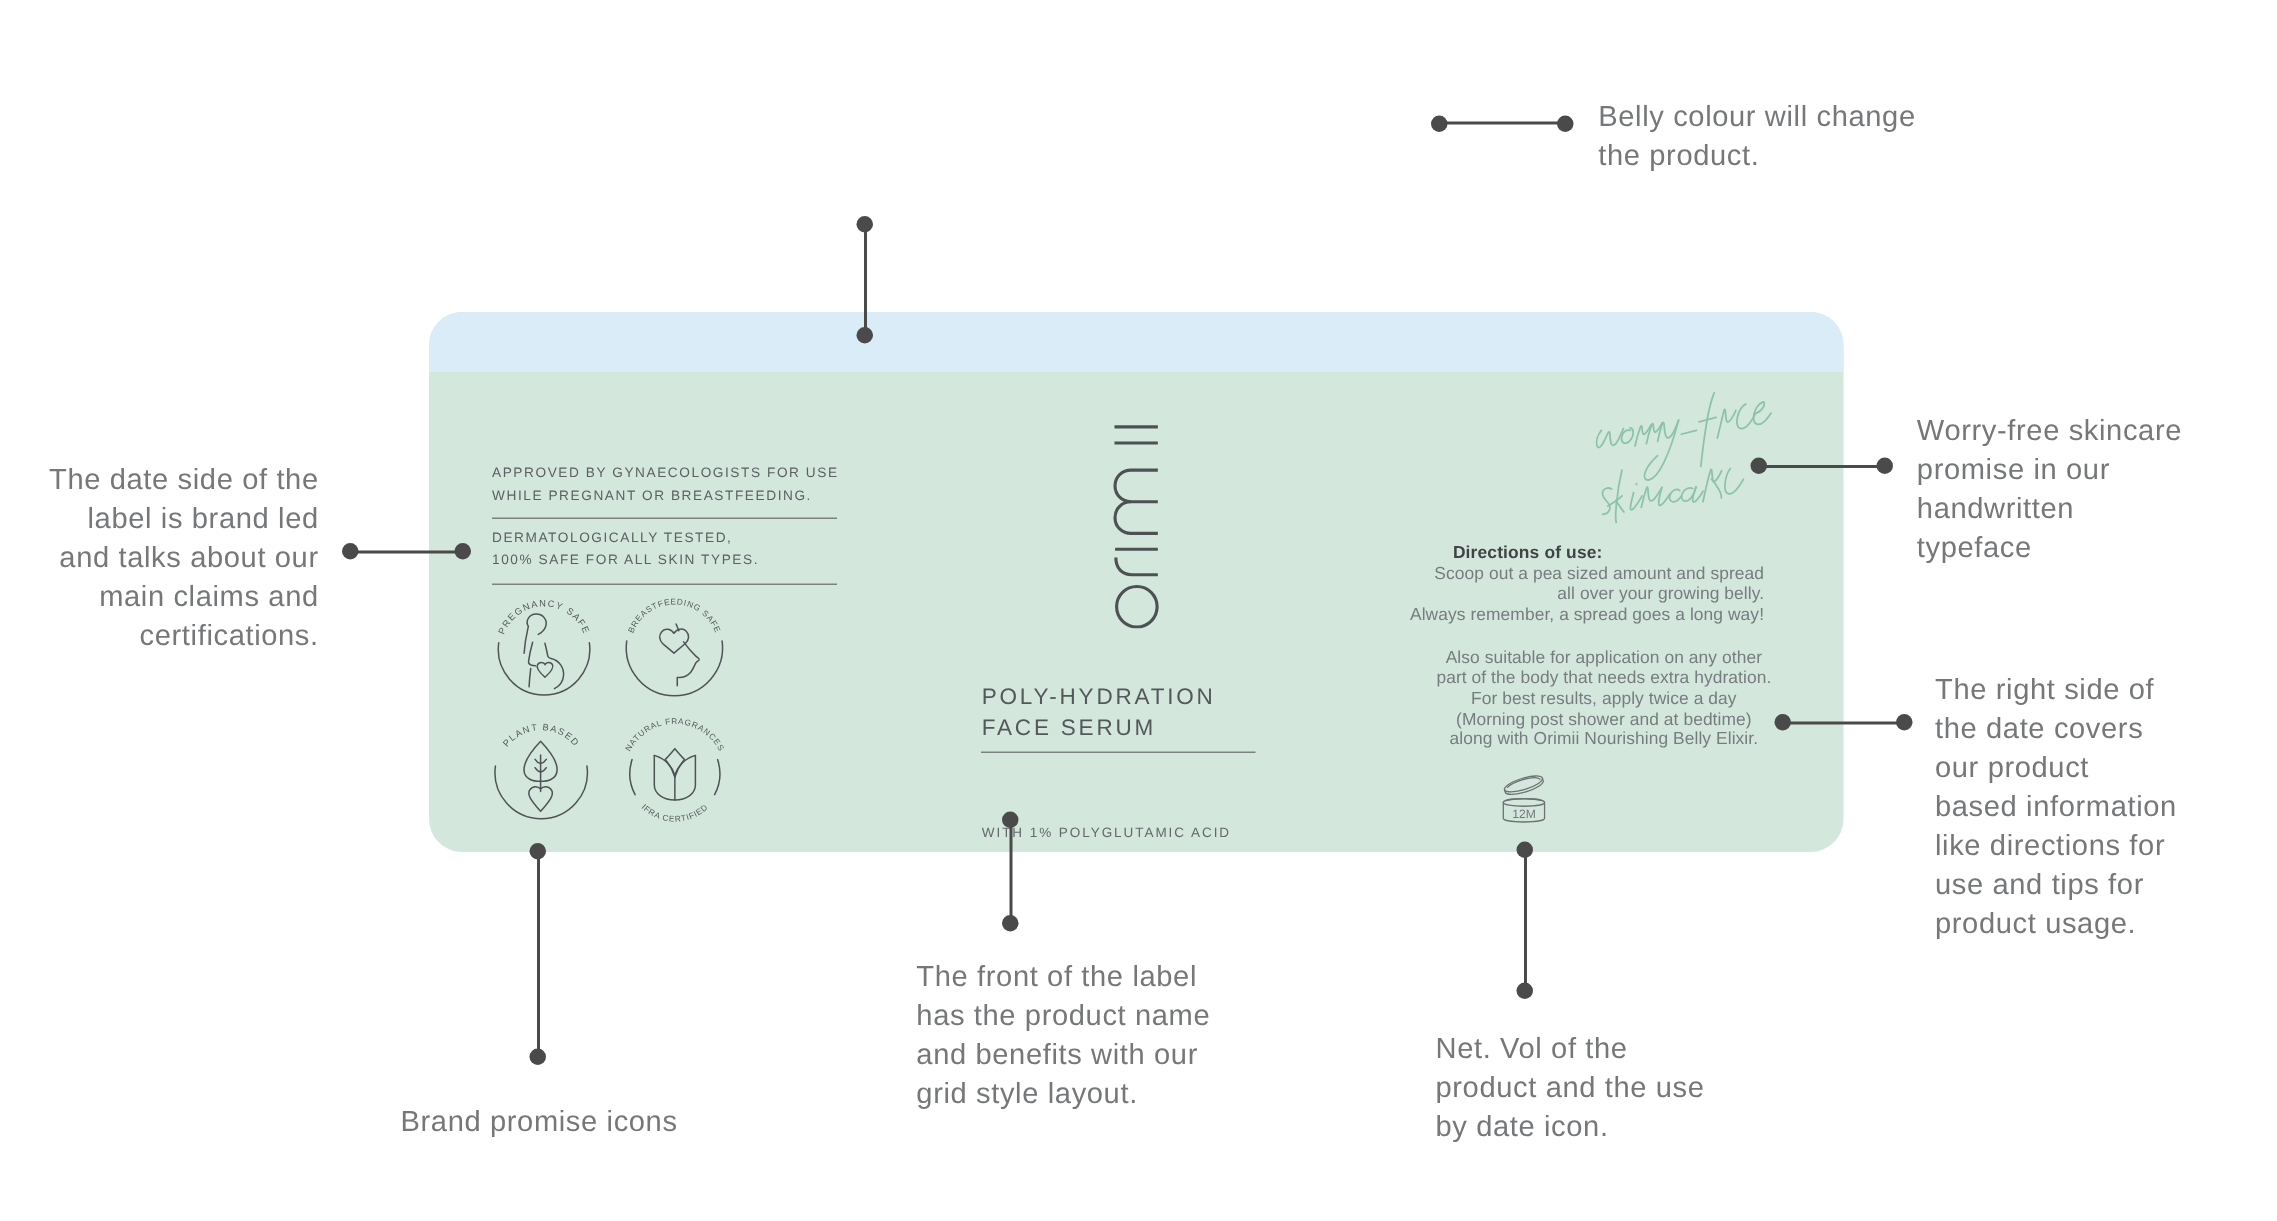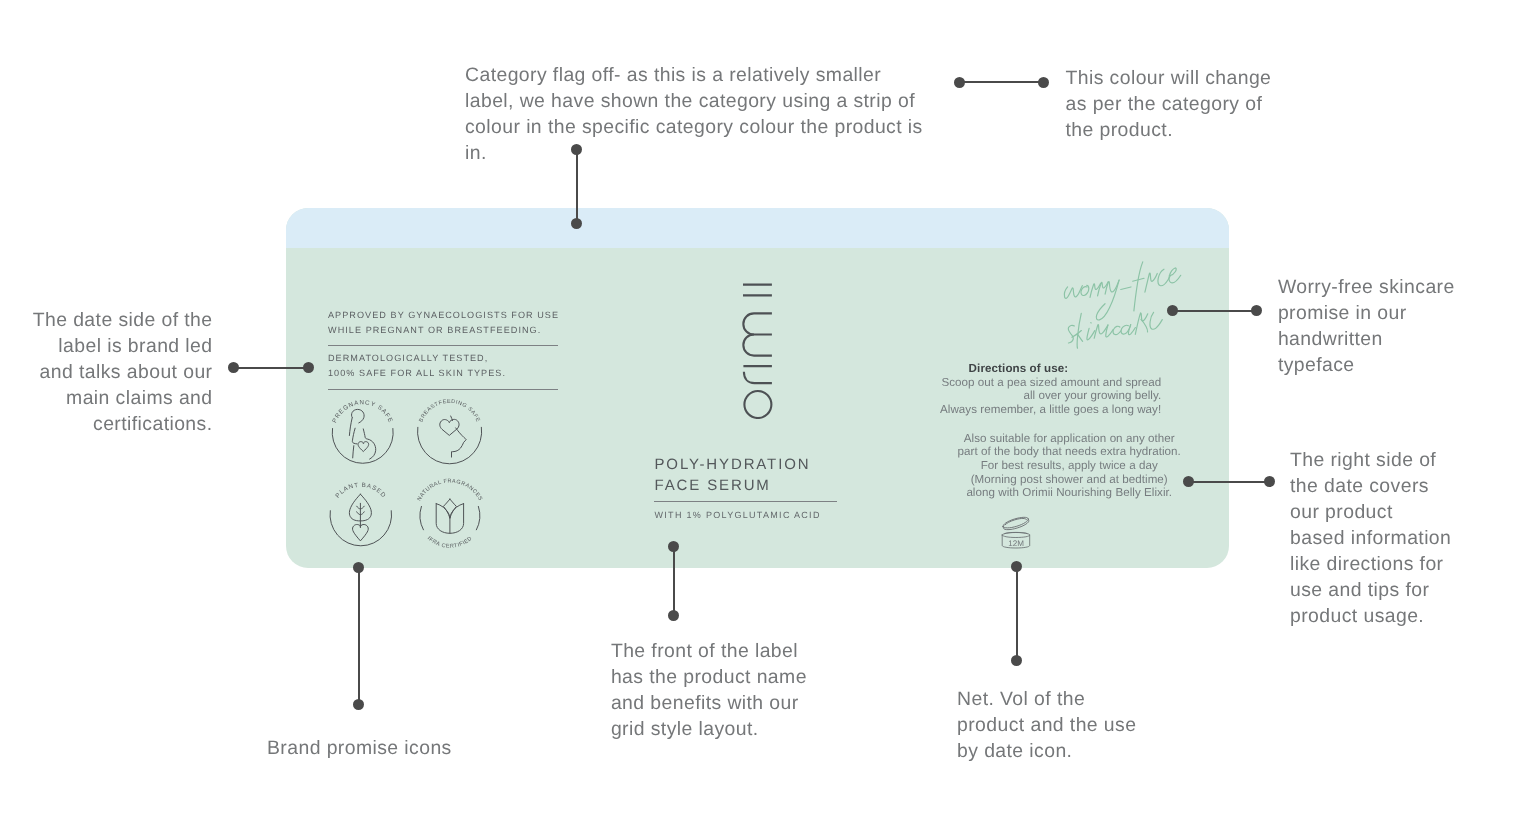--- a/index.html
+++ b/index.html
@@ -23,21 +23,21 @@
   #label{position:absolute;left:286px;top:208px;width:943px;height:360px;
          border-radius:22px;overflow:hidden;background:#d4e7dd;}
   #catstrip{position:absolute;left:0;top:0;width:943px;height:40px;background:#daecf7;}
 
   .claim{position:absolute;color:#5c6063;font-size:9.1px;letter-spacing:1.05px;
          line-height:14.6px;font-family:"Liberation Sans",sans-serif;font-weight:400;white-space:nowrap;}
   .rule{position:absolute;height:1px;background:#7d8184;}
 
   .prodname{position:absolute;color:#53585b;font-size:15px;letter-spacing:1.87px;
             line-height:21px;font-weight:400;white-space:nowrap;}
-  .subname{position:absolute;color:#63686b;font-size:9px;letter-spacing:1.3px;white-space:nowrap;}
+  .subname{position:absolute;color:#63686b;font-size:9px;letter-spacing:1.3px;white-space:nowrap;margin-top:40px;}
 
   .dirhead{position:absolute;color:#3f4446;font-size:11.6px;font-weight:700;letter-spacing:.1px;padding-left:11px;}
   .dirbody{position:absolute;color:#767c7f;font-size:11.6px;line-height:13.7px;letter-spacing:.05px;}
   .netvol{position:absolute;color:#737a7d;font-size:11.2px;letter-spacing:.1px;margin-top:40px;}
 
   #brandmark{transform-origin:0 0;transform:translate(0,138px) rotate(-90deg);}
   .paotext{font-family:"Liberation Sans",sans-serif;font-size:8.1px;fill:#72787b;letter-spacing:0px;}
 
   .badgetxt{font-family:"Liberation Sans",sans-serif;font-size:6.2px;letter-spacing:.9px;
             fill:#565a5d;font-weight:400;}
@@ -213,21 +213,21 @@
         <path d="M 101.0,55.5 C 99.3,57.6 97.8,61.4 97.3,65.5 C 96.8,69.7 97.6,72.6 99.4,73.3 C 101.4,74.0 104.2,72.0 106.6,68.8 C 108.0,66.9 109.3,64.8 110.2,63.2"></path>
       </g>
     </svg>
 
     <div class="dirhead" style="left:671.6px;top:153.5px;">
       <span>Directions of use:</span>
     </div>
     <div class="dirbody" style="left:654px;top:167.5px;text-align:right;">
       <div>Scoop out a pea sized amount and spread</div>
       <div>all over your growing belly.</div>
-      <div>Always remember, a little goes a long way!</div>
+      <div>Always remember, a spread goes a long way!</div>
     </div>
     <div class="dirbody" style="left:671.6px;top:223.5px;text-align:center;">
       <div>Also suitable for application on any other</div>
       <div>part of the body that needs extra hydration.</div>
       <div>For best results, apply twice a day</div>
       <div>(Morning post shower and at bedtime)</div>
       <div>along with Orimii Nourishing Belly Elixir.</div>
     </div>
 
     <div class="netvol" style="left:674.5px;top:330.5px;">
@@ -278,30 +278,23 @@
   <div class="dot" style="left:352.5px;top:699.3px;"></div>
 
   <div class="lead v" style="left:673.1px;top:546px;height:69.8px;"></div>
   <div class="dot" style="left:668.1px;top:540.5px;"></div>
   <div class="dot" style="left:668.1px;top:610.3px;"></div>
 
   <div class="lead v" style="left:1015.5px;top:566.6px;height:94.4px;"></div>
   <div class="dot" style="left:1010.5px;top:561.1px;"></div>
   <div class="dot" style="left:1010.5px;top:655.3px;"></div>
 
-  <div class="note" id="note-category" style="left:465px;top:62.4px;">
-      <div>Category flag off- as this is a relatively smaller</div>
-      <div>label, we have shown the category using a strip of</div>
-      <div>colour in the specific category colour the product is</div>
-      <div>in.</div>
-    </div>
 
   <div class="note" id="note-colour" style="left:1065.5px;top:65px;">
-      <div>This colour will change</div>
-      <div>as per the category of</div>
+      <div>Belly colour will change</div>
       <div>the product.</div>
     </div>
 
   <div class="note right" id="note-left" style="right:1305.5px;top:306.5px;">
       <div>The date side of the</div>
       <div>label is brand led</div>
       <div>and talks about our</div>
       <div>main claims and</div>
       <div>certifications.</div>
     </div>

